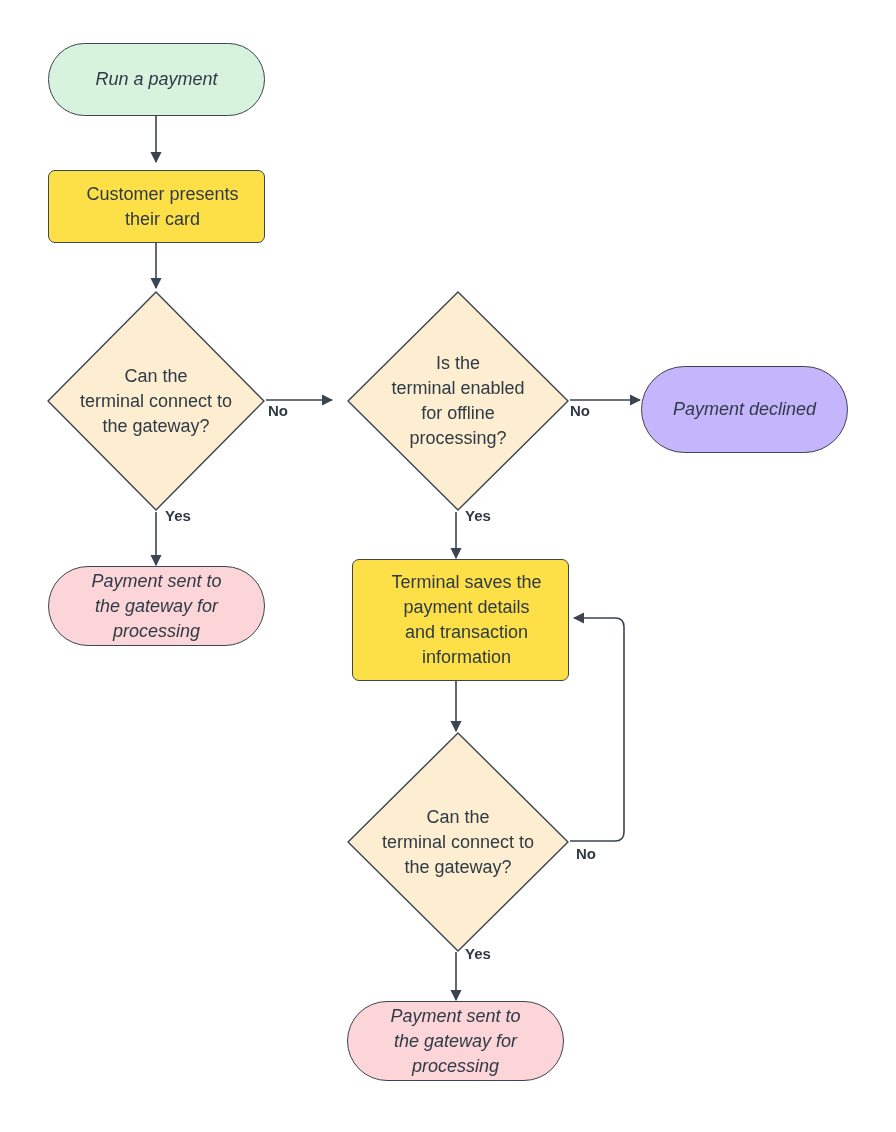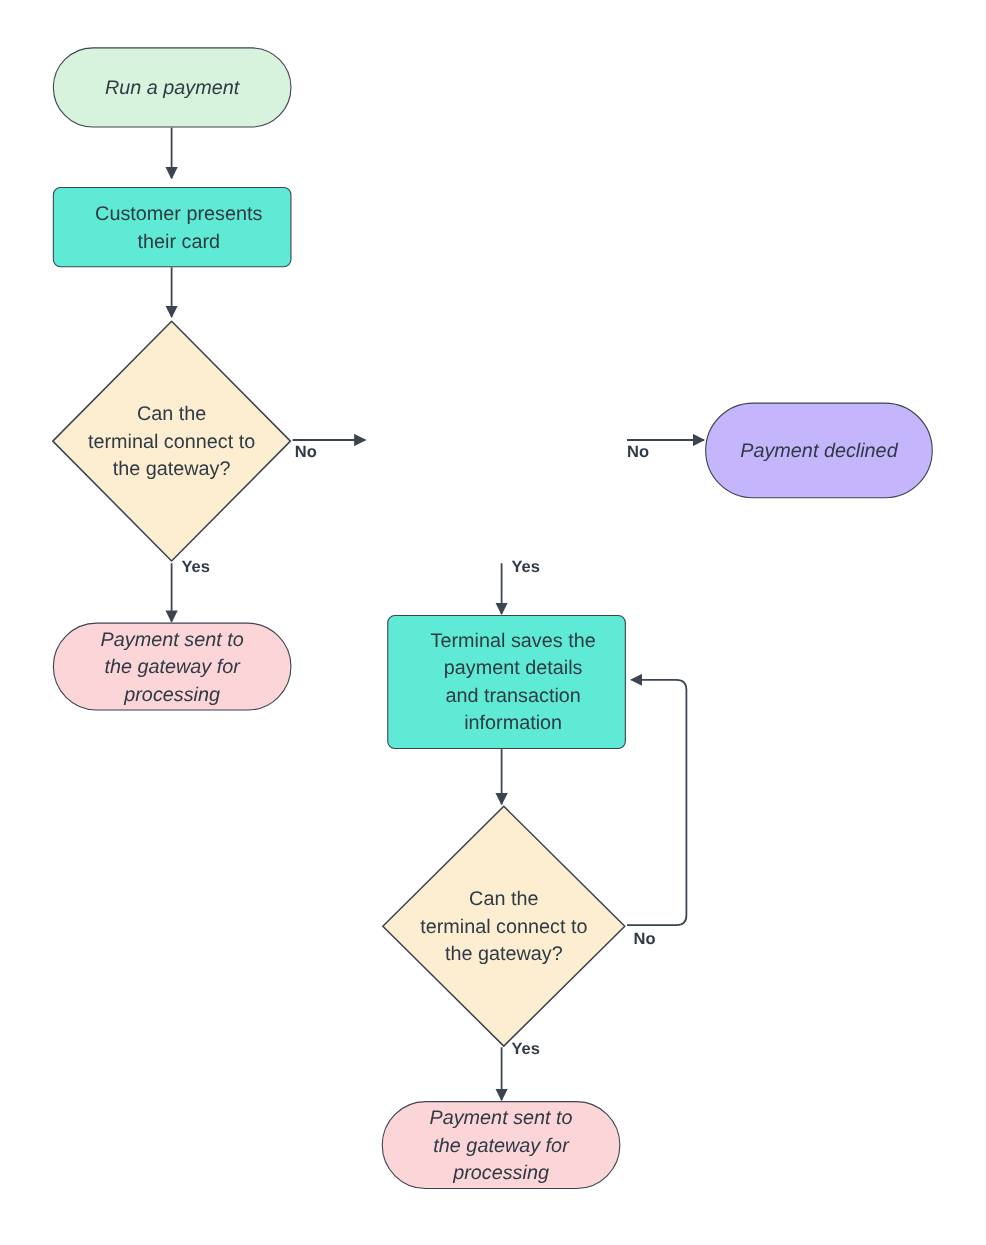--- a/index.html
+++ b/index.html
@@ -36,21 +36,21 @@
     z-index: 2;
   }
   .terminator {
     border: 1.4px solid #3b4450;
     border-radius: 999px;
     font-style: italic;
   }
   .process {
     border: 1.4px solid #3b4450;
     border-radius: 7px;
-    background: #5eead4;
+    background: #fde047;
     padding-left: 12px;
   }
   .decision {
     background: transparent;
     border: none;
   }
   .decision .dlabel {
     position: relative;
     z-index: 2;
     padding: 0 6px;
@@ -111,20 +111,29 @@
 
   <div class="node decision" style="left:46px; top:290px; width:220px; height:222px;">
     <svg width="220" height="222" viewBox="0 0 220 222">
       <polygon points="110,2 218,111 110,220 2,111" fill="#fdeed2" stroke="#3b4450" stroke-width="1.4" stroke-linejoin="round"></polygon>
     </svg>
     <span class="dlabel">Can the
 terminal connect to
 the gateway?</span>
   </div>
 
+  <div class="node decision" style="left:346px; top:290px; width:224px; height:222px;">
+    <svg width="224" height="222" viewBox="0 0 224 222">
+      <polygon points="112,2 222,111 112,220 2,111" fill="#fdeed2" stroke="#3b4450" stroke-width="1.4" stroke-linejoin="round"></polygon>
+    </svg>
+    <span class="dlabel">Is the
+terminal enabled
+for offline
+processing?</span>
+  </div>
 
   <div class="node terminator" style="left:641px; top:366px; width:207px; height:87px; background:#c4b5fd;">
     <span>Payment declined</span>
   </div>
 
   <div class="node terminator" style="left:48px; top:566px; width:217px; height:80px; background:#fbd5d8;">
     <span>Payment sent to
 the gateway for
 processing</span>
   </div>

